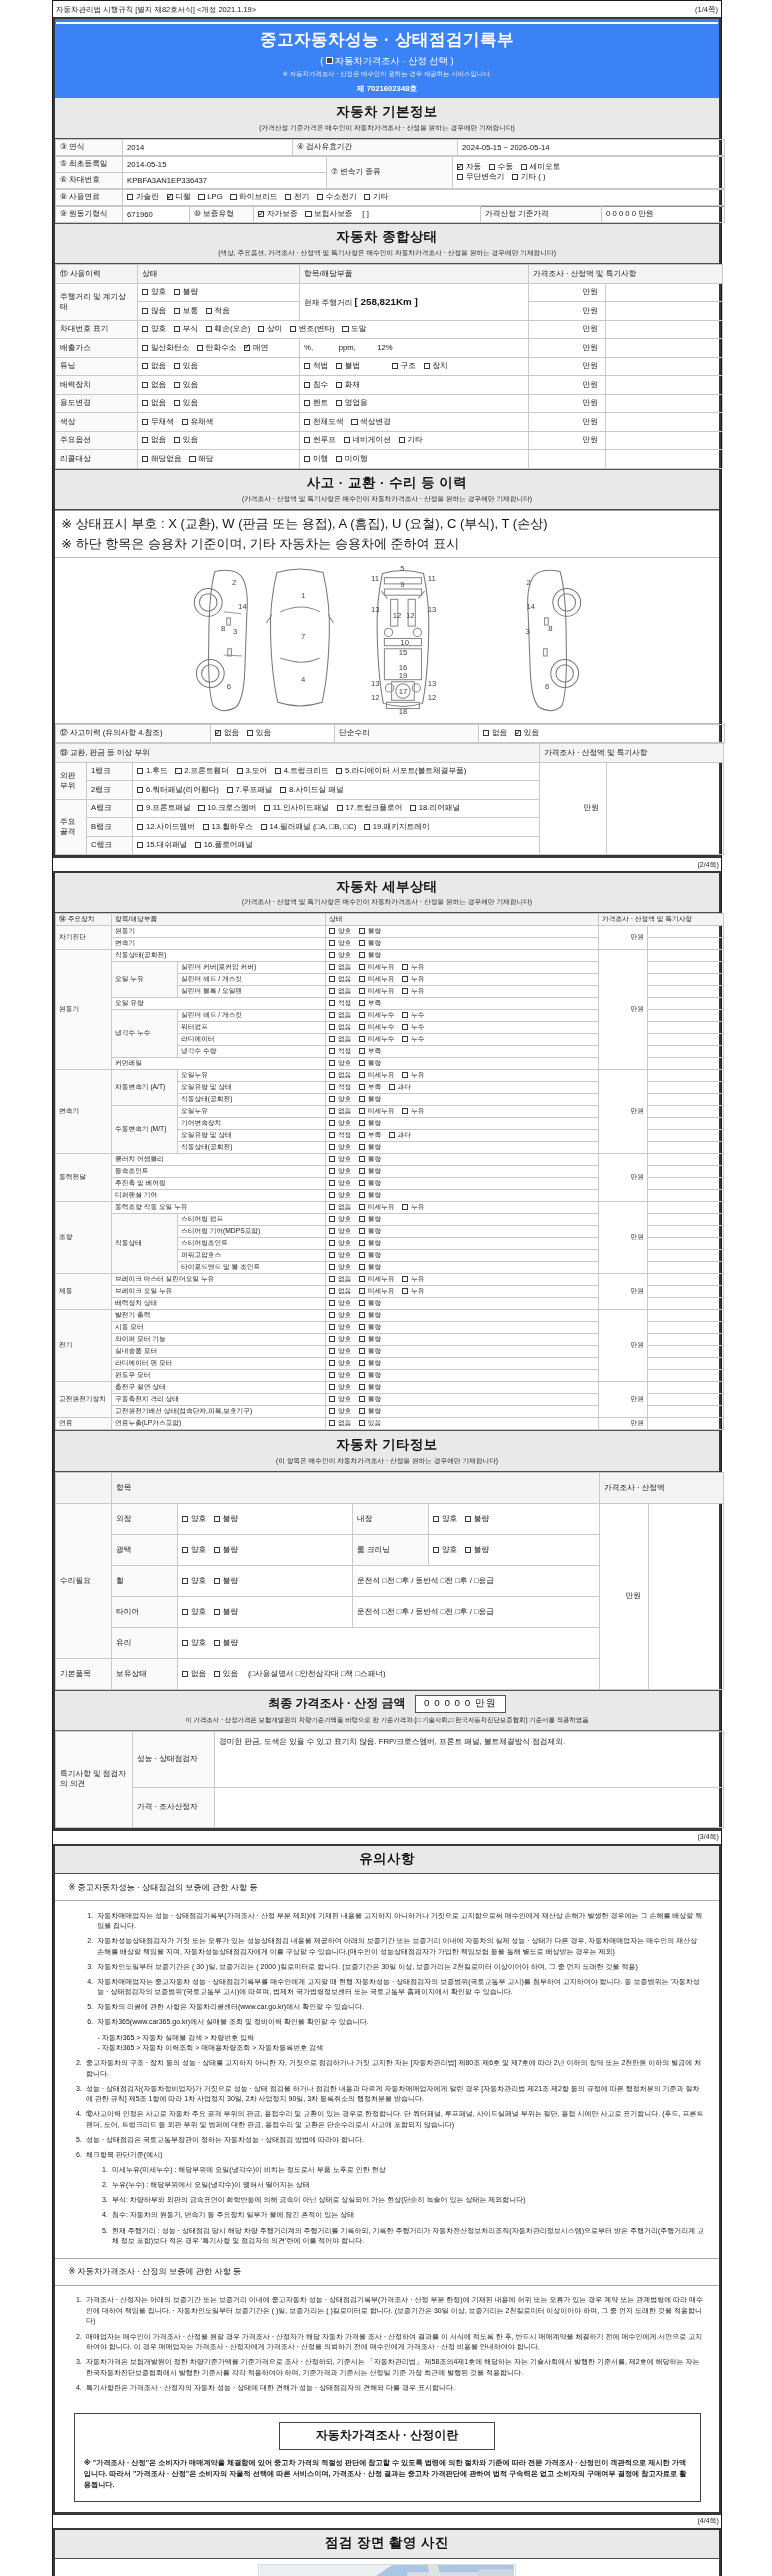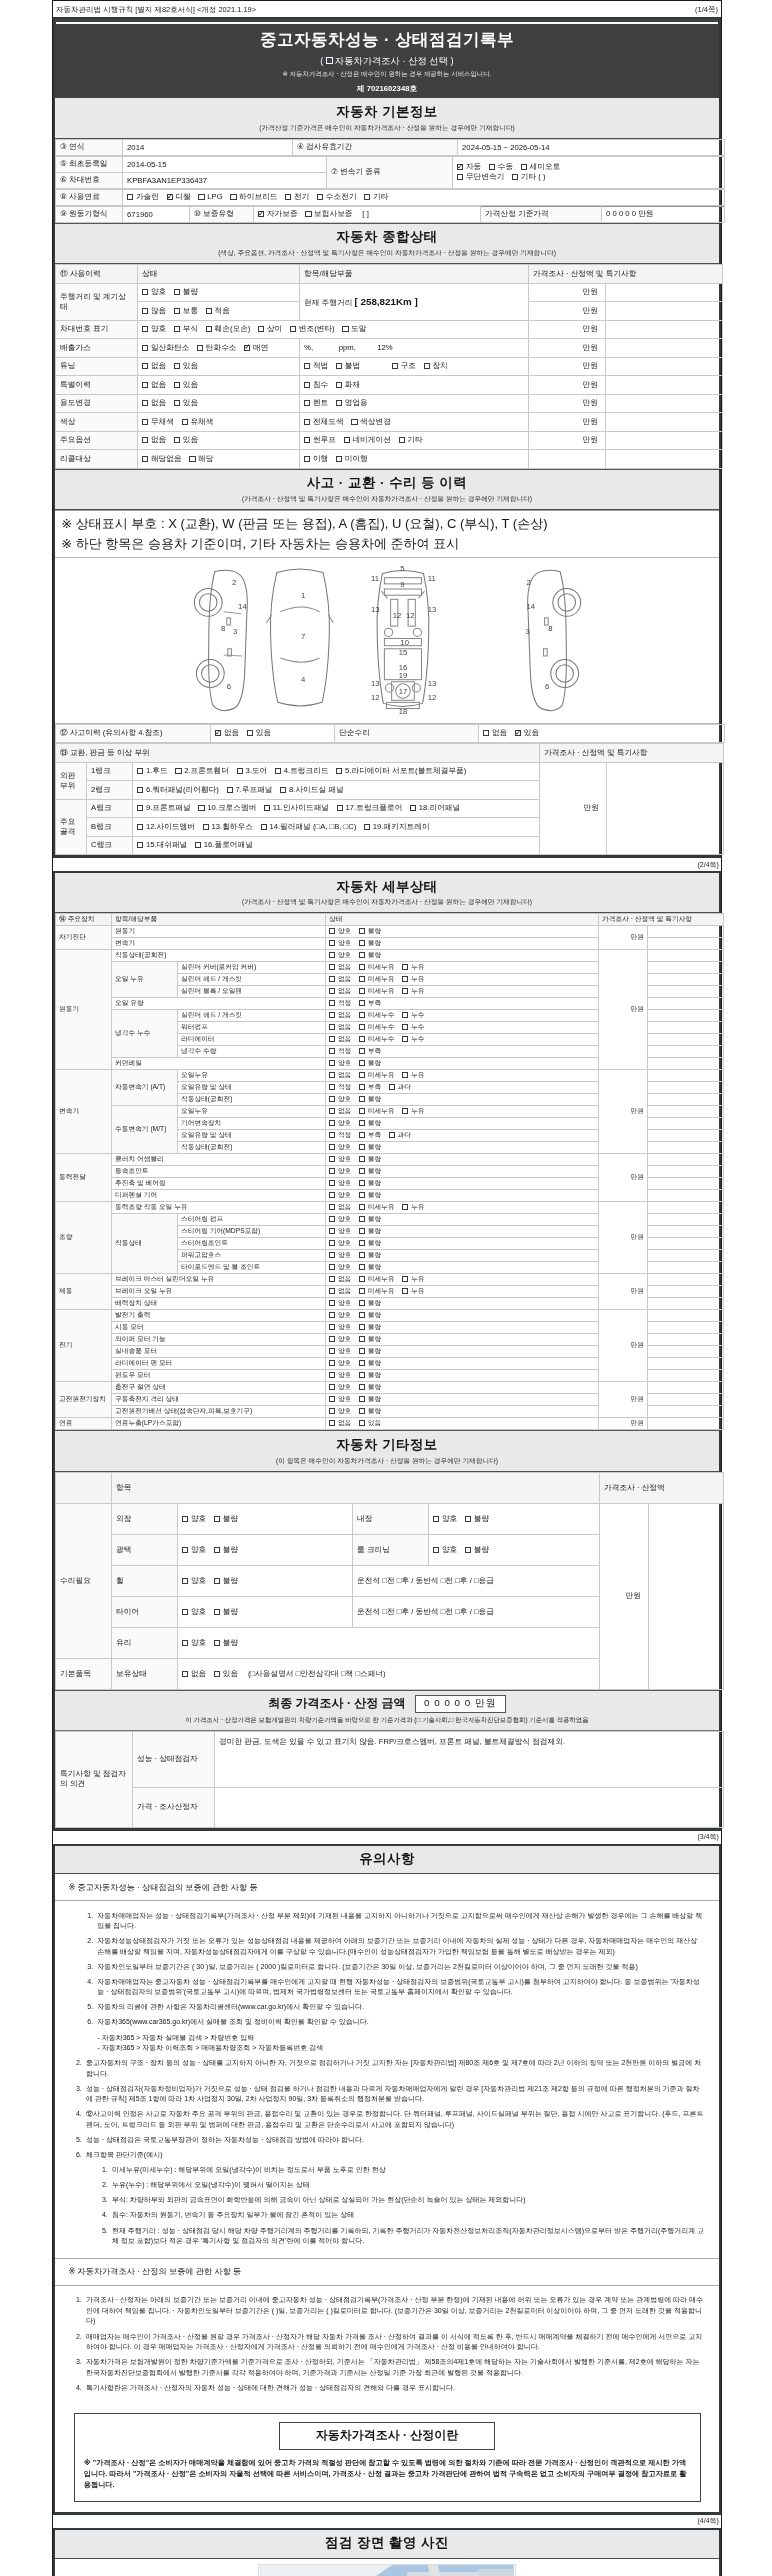--- a/index.html
+++ b/index.html
@@ -4,21 +4,21 @@
 <style>
   *{box-sizing:border-box;margin:0;padding:0}
   html,body{background:#ffffff}
   body{width:773px;height:2576px;overflow:hidden;position:relative;
        font-family:"Liberation Sans","DejaVu Sans",sans-serif;color:#151515}
   .page{position:absolute;left:52px;top:0;width:670px;border-left:1px solid #1a1a1a;border-right:1px solid #1a1a1a;border-top:1px solid #1a1a1a;min-height:2576px;background:#fff}
   .tophead{display:flex;justify-content:space-between;font-size:7.5px;padding:3.6px 3.1px 2.6px;color:#222}
   .pagemark{text-align:right;font-size:7px;padding:1.5px 2.1px;color:#222}
   .secbox{border:2.1px solid #33383d;border-top-width:2.6px;border-bottom-width:3.1px;background:#fff}
   
-  .darkhead{background:#404040;color:#fff;padding:3.1px 0 0}
+  .darkhead{background:#3b82f6;color:#fff;padding:3.1px 0 0}
   .darkhead .wline{height:1.5px;background:#ffffff;margin:0 1px 5.2px}
   .dtitle{text-align:center;font-size:16.5px;font-weight:bold;letter-spacing:0.5px}
   .dsub{text-align:center;font-size:9.3px;margin-top:3.6px}
   .dsub .sq{display:inline-block;width:6.7px;height:6.7px;border:1px solid #fff;background:#41464c;vertical-align:-0.5px;margin-right:2.1px}
   .dnote{text-align:center;font-size:6.4px;margin-top:2.6px;color:#eee}
   .docno{font-size:7.7px;font-weight:bold;padding:5.2px 5.2px 4.1px;text-align:center}
   
   .band{background:#e9e9e9;text-align:center;padding:4.6px 0 5.2px;border-bottom:1px solid #4d4d4d}
   .band h2{font-size:13.4px;font-weight:bold;letter-spacing:0.5px}
   .band .sub{font-size:6.7px;margin-top:2.6px;color:#222}
@@ -207,21 +207,21 @@
               <td></td>
             </tr>
             <tr>
               <td class="lab">튜닝</td>
               <td><span><span class="ckitem"><span class="cb"></span>없음</span><span class="ckitem"><span class="cb"></span>있음</span></span></td>
               <td><span><span class="ckitem"><span class="cb"></span>적법</span><span class="ckitem"><span class="cb"></span>불법</span></span><span style="margin-left: 24px;"><span class="ckitem"><span class="cb"></span>구조</span><span class="ckitem"><span class="cb"></span>장치</span></span></td>
               <td class="price">만원</td>
               <td></td>
             </tr>
             <tr>
-              <td class="lab">특별이력</td>
+              <td class="lab">배력장치</td>
               <td><span><span class="ckitem"><span class="cb"></span>없음</span><span class="ckitem"><span class="cb"></span>있음</span></span></td>
               <td><span><span class="ckitem"><span class="cb"></span>침수</span><span class="ckitem"><span class="cb"></span>화재</span></span></td>
               <td class="price">만원</td>
               <td></td>
             </tr>
             <tr>
               <td class="lab">용도변경</td>
               <td><span><span class="ckitem"><span class="cb"></span>없음</span><span class="ckitem"><span class="cb"></span>있음</span></span></td>
               <td><span><span class="ckitem"><span class="cb"></span>렌트</span><span class="ckitem"><span class="cb"></span>영업용</span></span></td>
               <td class="price">만원</td>

